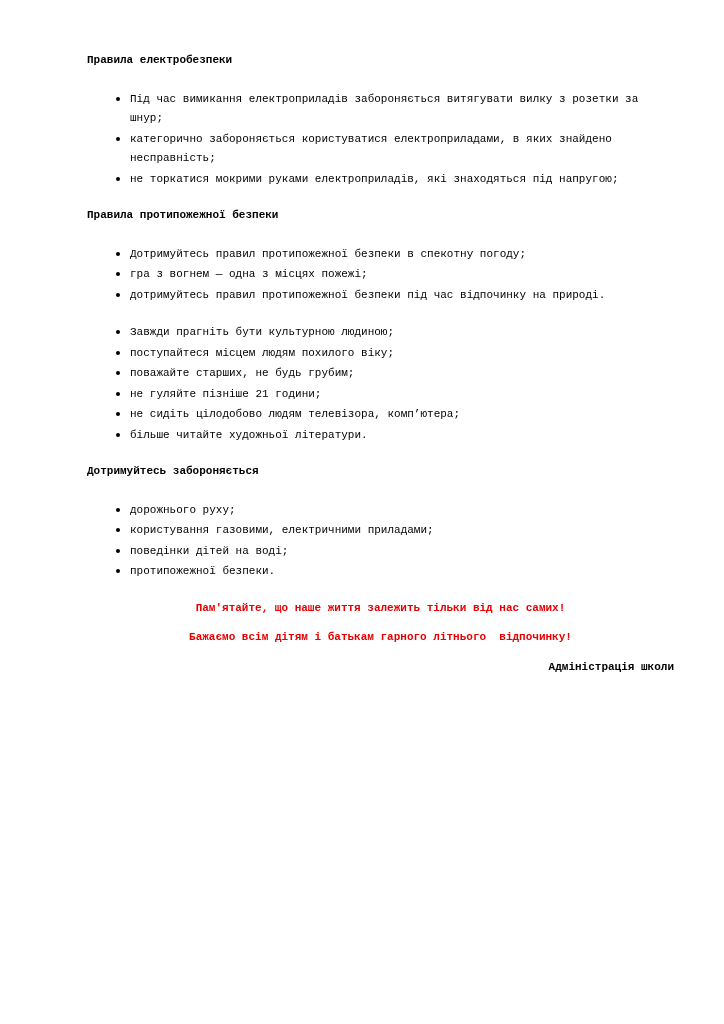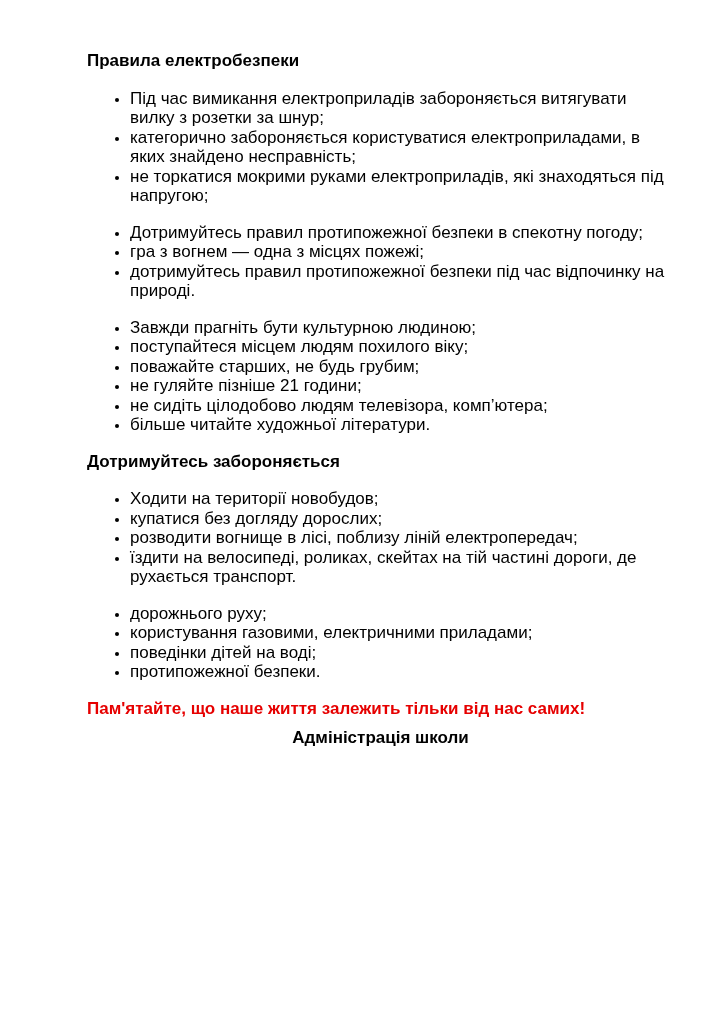--- a/index.html
+++ b/index.html
@@ -12,22 +12,22 @@
     height: 1024px;
     overflow: hidden;
   }
   .page {
     box-sizing: border-box;
     width: 724px;
     height: 1024px;
     padding: 51px 50px 0 87px;
     background: var(--page-bg, #ffffff);
     color: var(--text-color, #000000);
-    font-family: Liberation Sans, sans-serif;
-    font-size: 17px;
+    font-family: Liberation Mono, monospace;
+    font-size: 11px;
     line-height: 19.5px;
   }
   .heading {
     font-weight: bold;
     margin: 0 0 18px 0;
   }
   ul.bullets {
     margin: 12px 0 17px 0;
     padding: 0 0 0 43px;
     list-style: disc outside;
@@ -38,69 +38,66 @@
   }
   ul.bullets li::marker {
     font-size: 13px;
   }
   .note {
     margin: 0 0 16px 0;
   }
   .warning {
     color: var(--warning-red, #e60000);
     font-weight: bold;
+    text-align: center;
     margin: 0 0 10px 0;
     white-space: pre-wrap;
   }
   .signature {
     font-weight: bold;
-    text-align: center;
+    text-align: right;
     margin: 0;
   }
 </style>
 </head>
 <body>
 
 <div class="page">
 
   <div class="heading">Правила електробезпеки</div>
   <ul class="bullets">
     <li>Під час вимикання електроприладів забороняється витягувати вилку з розетки за шнур;</li>
     <li>категорично забороняється користуватися електроприладами, в яких знайдено несправність;</li>
     <li>не торкатися мокрими руками електроприладів, які знаходяться під напругою;</li>
   </ul>
 
 
+  <div class="heading">Правила протипожежної безпеки</div>
   <ul class="bullets">
     <li>Дотримуйтесь правил протипожежної безпеки в спекотну погоду;</li>
     <li>гра з вогнем — одна з місцях пожежі;</li>
     <li>дотримуйтесь правил протипожежної безпеки під час відпочинку на природі.</li>
   </ul>
 
   <ul class="bullets">
     <li>Завжди прагніть бути культурною людиною;</li>
     <li>поступайтеся місцем людям похилого віку;</li>
     <li>поважайте старших, не будь грубим;</li>
     <li>не гуляйте пізніше 21 години;</li>
     <li>не сидіть цілодобово людям телевізора, комп’ютера;</li>
     <li>більше читайте художньої літератури.</li>
   </ul>
 
   <div class="heading">Дотримуйтесь забороняється</div>
-  <ul class="bullets">
-    <li>Ходити на території новобудов;</li>
-    <li>купатися без догляду дорослих;</li>
-    <li>розводити вогнище в лісі, поблизу ліній електропередач;</li>
-    <li>їздити на велосипеді, роликах, скейтах на тій частині дороги, де рухається транспорт.</li>
-  </ul>
 
   <ul class="bullets">
     <li>дорожнього руху;</li>
     <li>користування газовими, електричними приладами;</li>
     <li>поведінки дітей на воді;</li>
     <li>протипожежної безпеки.</li>
   </ul>
 
   <p class="warning">Пам'ятайте, що наше життя залежить тільки від нас самих!</p>
+  <p class="warning">Бажаємо всім дітям і батькам гарного літнього  відпочинку!</p>
 
   <p class="signature">Адміністрація школи</p>
 
 </div>
 
 </body></html>

